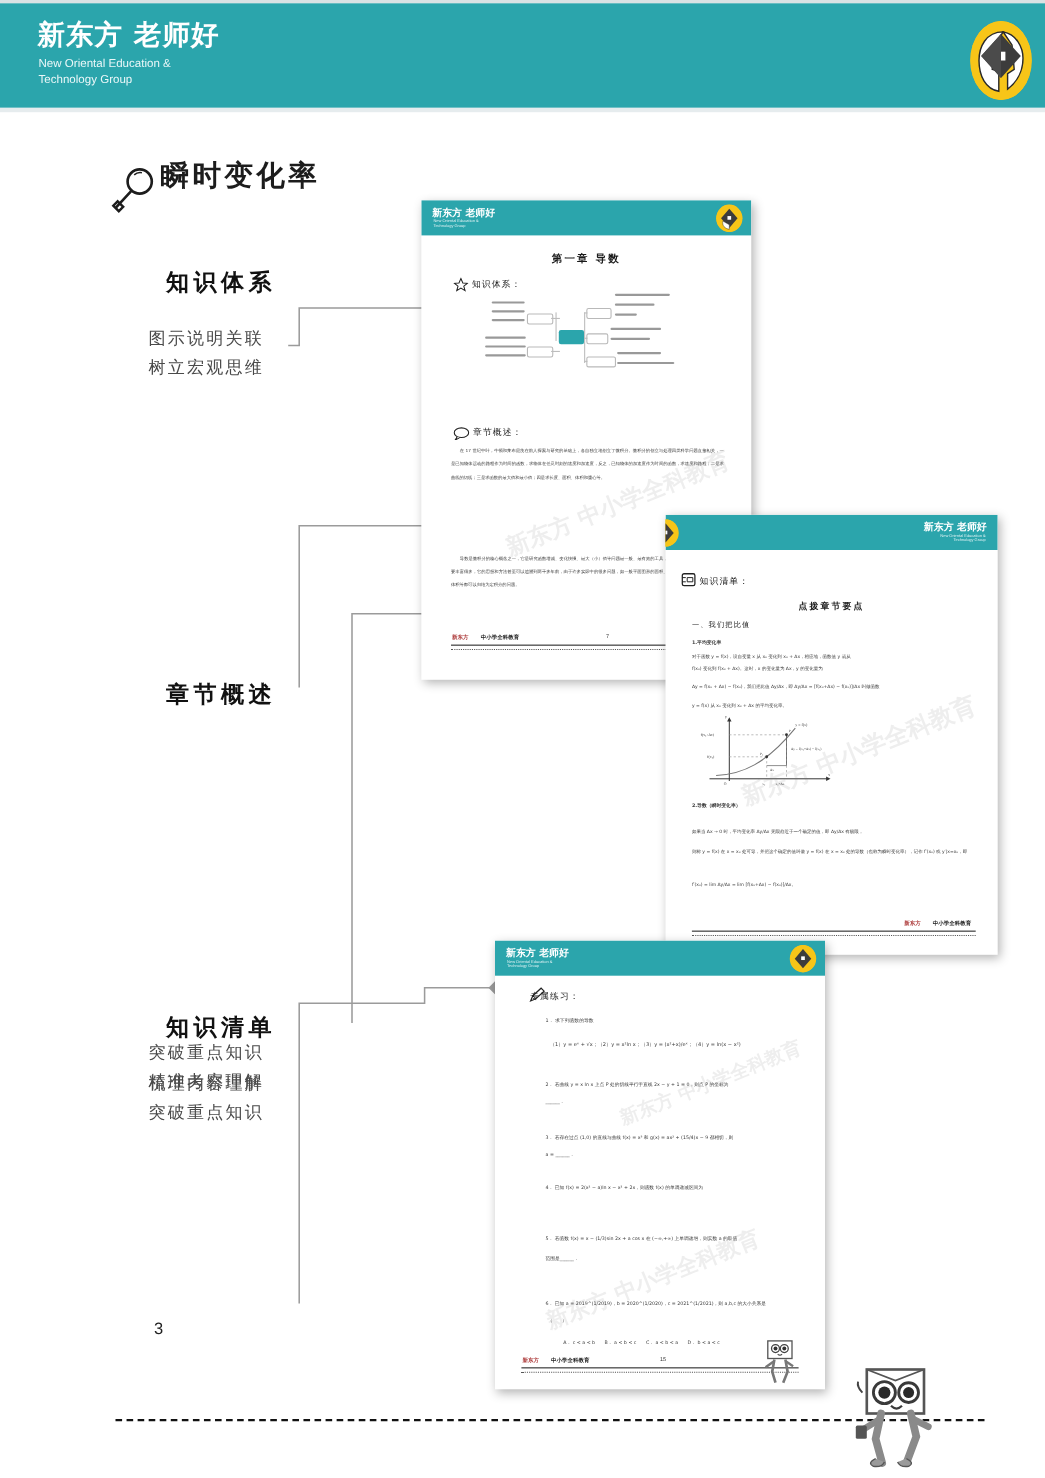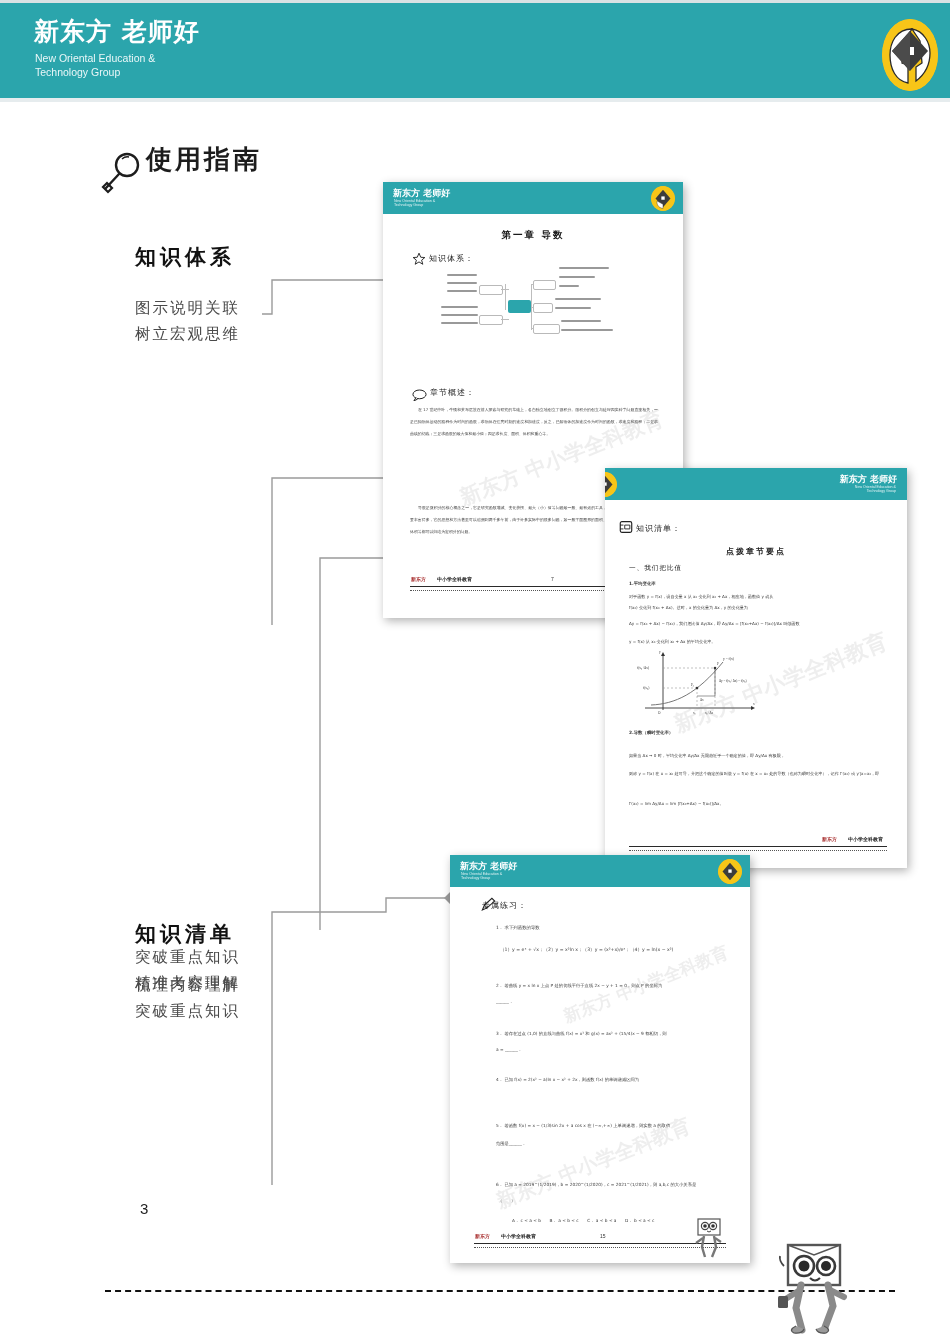--- a/index.html
+++ b/index.html
@@ -40,20 +40,21 @@
     position:absolute;left:46px;top:2px;font-size:26px;color:#1c1c1c;
     font-weight:bold;letter-spacing:3px;
     font-family:"DejaVu Sans","Liberation Sans",sans-serif;
   }
 
   .sec{position:absolute;width:300px;}
   .sec-head{
     font-size:21px;font-weight:bold;color:#111111;letter-spacing:4px;
     font-family:"DejaVu Sans","Liberation Sans",sans-serif;
     white-space:nowrap;
+    margin-left:16px;
   }
   .sec-lines{
     margin-top:24px;font-size:15.5px;color:#4a4a4a;line-height:26px;
     letter-spacing:2px;font-family:"DejaVu Sans","Liberation Sans",sans-serif;
     white-space:pre-line;
   }
   #sec-knowledge{left:135px;top:243px;}
   #sec-overview{left:135px;top:617px;}
   #sec-list{left:135px;top:920px;}
   #sec-practice{left:135px;top:920px;}
@@ -129,21 +130,21 @@
 
   <div class="guide-title-wrap">
     <div class="magnifier">
       <svg width="46" height="44" viewBox="0 0 46 44">
         <circle cx="27" cy="15" r="11" fill="none" stroke="#1d1d1d" stroke-width="2.4"></circle>
         <path d="M22 9 a8 8 0 0 1 7 -2" fill="none" stroke="#1d1d1d" stroke-width="1.4"></path>
         <path d="M19 24 L6 38" stroke="#1d1d1d" stroke-width="2.4" stroke-linecap="round"></path>
         <path d="M7 33 L12 38 L8 42 L3 37 Z" fill="none" stroke="#1d1d1d" stroke-width="2.2"></path>
       </svg>
     </div>
-    <div class="guide-title">使用指南</div>
+    <div class="guide-title">瞬时变化率</div>
   </div>
 
   <svg class="conn" style="left:0;top:0;width:950px;height:1344px;">
 
     <path d="M262 314 L272 314 L272 280 L400 280"></path>
     <polygon class="diamond" points="400,280 407,273 414,280 407,287"></polygon>
 
     <path d="M272 625 L272 478 L400 478"></path>
     <polygon class="diamond" points="393,478 400,471 407,478 400,485"></polygon>
 
@@ -154,20 +155,21 @@
     <polygon class="diamond" points="445,898 452,891 459,898 452,905"></polygon>
   </svg>
 
   <div class="sec" id="sec-knowledge">
     <div class="sec-head">知识体系</div>
     <div class="sec-lines">图示说明关联
 树立宏观思维</div>
   </div>
 
   <div class="sec" id="sec-overview">
+    <div class="sec-head">章节概述</div>
   </div>
 
   <div class="sec stack" id="sec-list">
     <div class="sec-head">知识清单</div>
     <div class="sec-lines">梳理内容理解
 突破重点知识</div>
   </div>
 
   <div class="sec stack" id="sec-practice">
     <div class="sec-lines">突破重点知识

